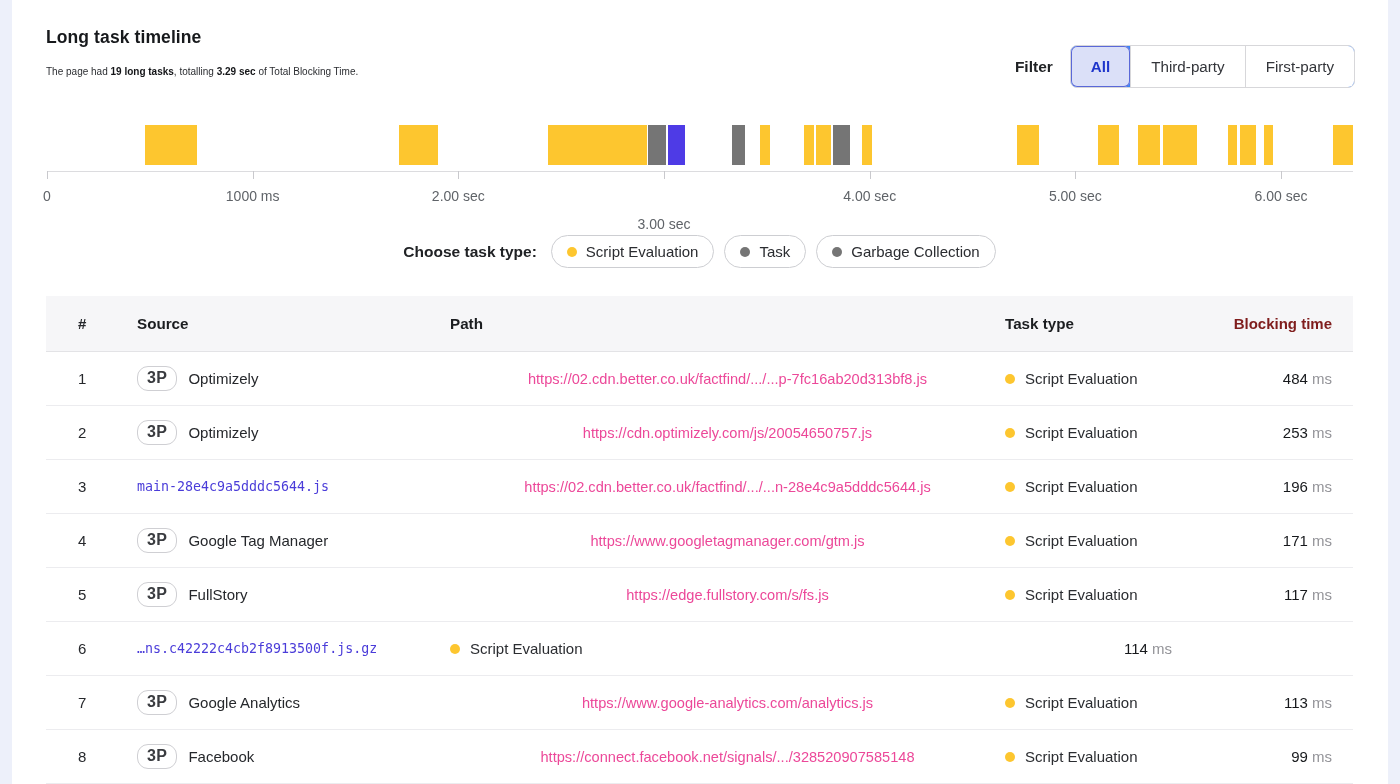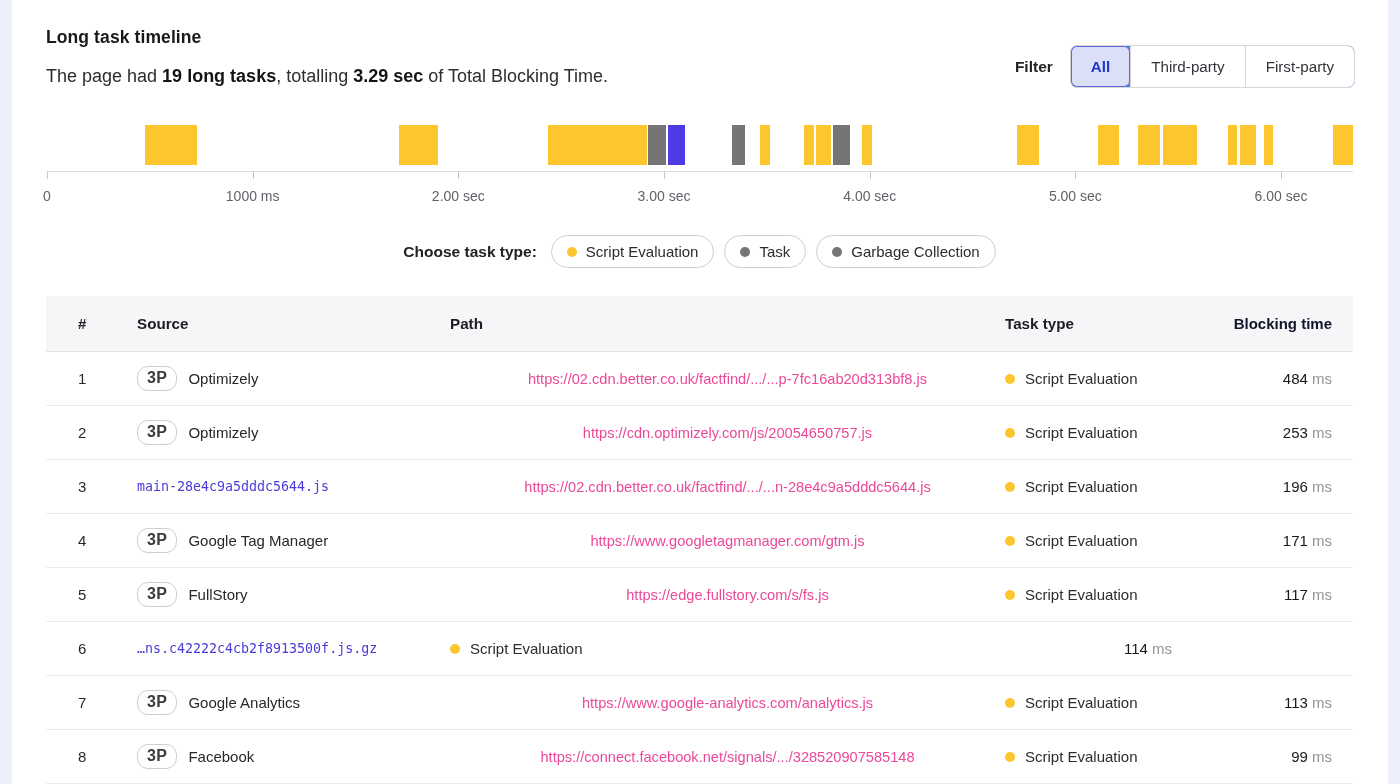--- a/index.html
+++ b/index.html
@@ -17,21 +17,21 @@
     background: #ffffff;
   }
   
   .page-title {
     position: absolute; top: 27px; left: 34px;
     font-size: 17.5px; font-weight: 700; color: #17191c;
     letter-spacing: 0.1px;
   }
   .subtitle {
     position: absolute; top: 66px; left: 34px;
-    font-size: 18px; color: #2b2d31;
+    font-size: 10px; color: #2b2d31;
   }
   .subtitle b { color: #131417; font-weight: 700; }
   .filter-wrap {
     position: absolute; top: 45px; right: 33px;
     display: flex; align-items: center; gap: 17px;
   }
   .filter-label { font-size: 15.5px; font-weight: 700; color: #202225; }
   .seg-group {
     display: flex; border: 1px solid #d7d7da; border-radius: 7px;
     overflow: hidden; background: #3b82f6;
@@ -163,21 +163,21 @@
       </div>
     <div class="axis-line"></div>
     <div id="ticks">
         <div class="tick" style="left: 0%;"></div>
         <div class="tick-label" style="left: 0%;">0</div>
         <div class="tick" style="left: 15.748%;"></div>
         <div class="tick-label" style="left: 15.748%;">1000 ms</div>
         <div class="tick" style="left: 31.4961%;"></div>
         <div class="tick-label" style="left: 31.4961%;">2.00 sec</div>
         <div class="tick" style="left: 47.2441%;"></div>
-        <div class="tick-label" style="left: 47.2441%;">3.00 sec</div>
+        <div class="tick-label" style="left: 47.2441%; margin-top: 28px;">3.00 sec</div>
         <div class="tick" style="left: 62.9921%;"></div>
         <div class="tick-label" style="left: 62.9921%;">4.00 sec</div>
         <div class="tick" style="left: 78.7402%;"></div>
         <div class="tick-label" style="left: 78.7402%;">5.00 sec</div>
         <div class="tick" style="left: 94.4882%;"></div>
         <div class="tick-label" style="left: 94.4882%;">6.00 sec</div>
       </div>
   </div>
 
   <div class="legend" id="legend">
@@ -195,21 +195,21 @@
         <span>Garbage Collection</span>
       </button>
     </div>
 
   <div class="task-table">
     <div class="t-row t-head">
       <div class="c-num">#</div>
       <div class="c-srch" style="font-weight:700;">Source</div>
       <div class="c-pathh" style="font-weight:700;">Path</div>
       <div class="c-typeh" style="font-weight:700;">Task type</div>
-      <div class="c-time" style="font-weight:700;color:#0f172a;">Blocking time</div>
+      <div class="c-time" style="font-weight:700;color:#7f1d1d;">Blocking time</div>
     </div>
     <div class="t-body" id="tbody">
         <div class="t-row">
           <div class="c-num">1</div>
           <div class="c-src">
             <span class="badge-3p">3P</span>
             <span>Optimizely</span>
           </div>
           <div class="c-path">https://02.cdn.better.co.uk/factfind/.../...p-7fc16ab20d313bf8.js</div>
           <div class="c-type">

